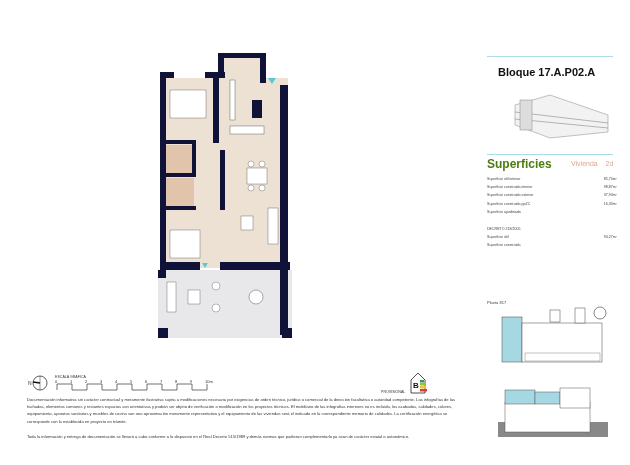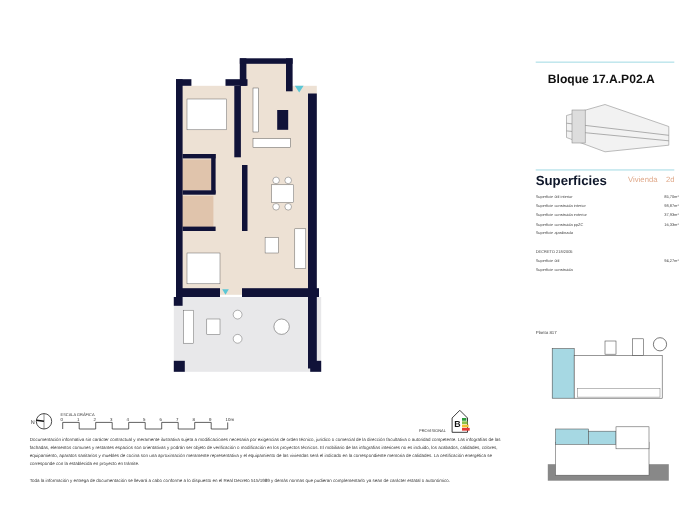--- a/index.html
+++ b/index.html
@@ -1,21 +1,21 @@
 <!DOCTYPE html>
 <html><head>
 <meta charset="utf-8">
 <style>
   html,body{margin:0;padding:0;background:#fff;}
   body{width:630px;height:465px;position:relative;overflow:hidden;font-family:"Liberation Sans",sans-serif;color:#222;}
   .abs{position:absolute;}
   .plan{left:150px;top:50px;width:150px;height:292px;}
   .title{left:487px;top:66px;font-size:11px;font-weight:bold;color:#111;padding-left:11px;}
   .hr{height:1px;background:#a9dde6;}
-  .sup-title{left:487px;top:157px;font-size:12px;font-weight:bold;color:#0f172a;}
+  .sup-title{left:487px;top:157px;font-size:12px;font-weight:bold;color:#4d7c0f;}
   .sup-type{left:571px;top:160px;font-size:7px;color:#e0a98a;}
   .rows{left:487px;top:175px;width:130px;font-size:3.6px;color:#444;}
   .row{display:flex;justify-content:space-between;height:8.2px;line-height:8.2px;}
   .dec{margin-top:9px;}
   .planta-label{left:487px;top:300px;font-size:4px;color:#444;}
   .disclaimer{left:27px;top:396px;width:440px;font-size:4.1px;line-height:7.2px;color:#333;}
   .disc2{left:27px;top:433px;width:440px;font-size:4.1px;line-height:7.2px;color:#333;}
   .scale-label{left:55px;top:375px;font-size:3.6px;color:#333;}
   .prov{left:381px;top:390px;font-size:3.6px;color:#333;}
 </style>

